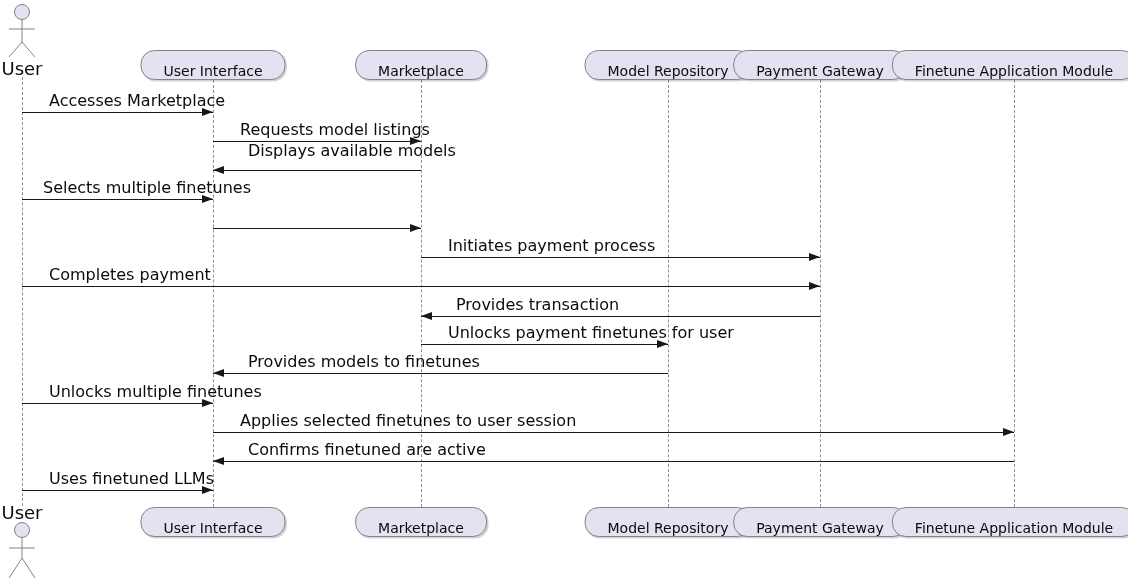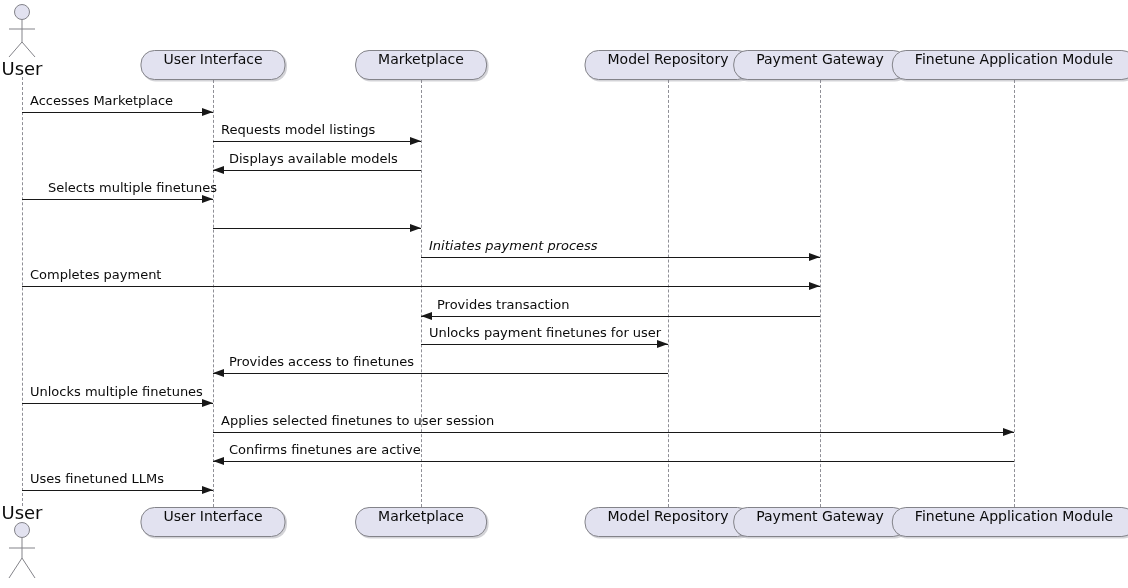--- a/index.html
+++ b/index.html
@@ -16,41 +16,41 @@
     --text:#0b0b0b;
   }
   .participant-box{
     position:absolute;
     transform:translateX(-50%);
     height:28px;
     background:var(--fill);
     border:1px solid var(--border);
     border-radius:14px;
     box-shadow:1.5px 1.5px 0 rgba(130,130,140,.35);
-    display:flex;align-items:flex-start;justify-content:center;
+    display:flex;align-items:flex-end;justify-content:center;
     padding:0 22px;
     font-size:14px;color:var(--text);
     white-space:nowrap;
   }
   .lifeline{
     position:absolute;width:0;
     border-left:1px dashed var(--lifeline);
   }
   .msg-line{
     position:absolute;height:0;
     border-top:1px solid var(--arrow);
   }
   .arrowhead{position:absolute;width:0;height:0;
     border-top:4.5px solid transparent;border-bottom:4.5px solid transparent;}
   .arrowhead.right{border-left:11px solid var(--arrow);}
   .arrowhead.left{border-right:11px solid var(--arrow);}
   .msg-label{
     position:absolute;
-    font-size:13px;color:var(--text);
-    white-space:nowrap;line-height:15px;
+    font-size:16px;color:var(--text);
+    white-space:nowrap;line-height:15px;margin-left:19px;
   }
   .actor-figure{position:absolute;left:3px;}
   .actor-figure.top{top:4px;}
   .actor-figure.bottom{top:522px;}
   .actor-label{
     position:absolute;left:0;width:44px;
     text-align:center;font-size:18px;color:var(--text);
     line-height:15px;
   }
   .actor-label.top{top:61px;}
@@ -116,46 +116,46 @@
       <span>Finetune Application Module</span>
     </div>
     <div class="msg-line" style="top: 112px; left: 22px; width: 191px;"></div>
     <div class="arrowhead right" style="top: 108px; left: 202px;"></div>
     <div class="msg-label" style="top: 93px; left: 30px;">Accesses Marketplace</div>
     <div class="msg-line" style="top: 141px; left: 213px; width: 208px;"></div>
     <div class="arrowhead right" style="top: 137px; left: 410px;"></div>
     <div class="msg-label" style="top: 122px; left: 221px;">Requests model listings</div>
     <div class="msg-line" style="top: 170px; left: 213px; width: 208px;"></div>
     <div class="arrowhead left" style="top: 166px; left: 213px;"></div>
-    <div class="msg-label" style="top: 151px; left: 229px; text-align: center;">Displays available models</div>
+    <div class="msg-label" style="top: 143px; left: 229px; text-align: center;">Displays available models</div>
     <div class="msg-line" style="top: 199px; left: 22px; width: 191px;"></div>
     <div class="arrowhead right" style="top: 195px; left: 202px;"></div>
-    <div class="msg-label" style="top: 180px; left: 48px;">Selects multiple finetunes</div>
+    <div class="msg-label" style="top: 180px; left: 24px;">Selects multiple finetunes</div>
     <div class="msg-line" style="top: 228px; left: 213px; width: 208px;"></div>
     <div class="arrowhead right" style="top: 224px; left: 410px;"></div>
     <div class="msg-line" style="top: 257px; left: 421px; width: 399px;"></div>
     <div class="arrowhead right" style="top: 253px; left: 809px;"></div>
-    <div class="msg-label" style="top: 238px; left: 429px; font-style: italic;">Initiates payment process</div>
+    <div class="msg-label" style="top: 238px; left: 429px;">Initiates payment process</div>
     <div class="msg-line" style="top: 286px; left: 22px; width: 798px;"></div>
     <div class="arrowhead right" style="top: 282px; left: 809px;"></div>
     <div class="msg-label" style="top: 267px; left: 30px;">Completes payment</div>
     <div class="msg-line" style="top: 316px; left: 421px; width: 399px;"></div>
     <div class="arrowhead left" style="top: 312px; left: 421px;"></div>
     <div class="msg-label" style="top: 297px; left: 437px;">Provides transaction</div>
     <div class="msg-line" style="top: 344px; left: 421px; width: 247px;"></div>
     <div class="arrowhead right" style="top: 340px; left: 657px;"></div>
     <div class="msg-label" style="top: 325px; left: 429px;">Unlocks payment finetunes for user</div>
     <div class="msg-line" style="top: 373px; left: 213px; width: 455px;"></div>
     <div class="arrowhead left" style="top: 369px; left: 213px;"></div>
-    <div class="msg-label" style="top: 354px; left: 229px;">Provides access to finetunes</div>
+    <div class="msg-label" style="top: 354px; left: 229px;">Provides models to finetunes</div>
     <div class="msg-line" style="top: 403px; left: 22px; width: 191px;"></div>
     <div class="arrowhead right" style="top: 399px; left: 202px;"></div>
     <div class="msg-label" style="top: 384px; left: 30px;">Unlocks multiple finetunes</div>
     <div class="msg-line" style="top: 432px; left: 213px; width: 801px;"></div>
     <div class="arrowhead right" style="top: 428px; left: 1003px;"></div>
     <div class="msg-label" style="top: 413px; left: 221px;">Applies selected finetunes to user session</div>
     <div class="msg-line" style="top: 461px; left: 213px; width: 801px;"></div>
     <div class="arrowhead left" style="top: 457px; left: 213px;"></div>
-    <div class="msg-label" style="top: 442px; left: 229px;">Confirms finetunes are active</div>
+    <div class="msg-label" style="top: 442px; left: 229px;">Confirms finetuned are active</div>
     <div class="msg-line" style="top: 490px; left: 22px; width: 191px;"></div>
     <div class="arrowhead right" style="top: 486px; left: 202px;"></div>
     <div class="msg-label" style="top: 471px; left: 30px;">Uses finetuned LLMs</div>
   </div>
 
 </body></html>

